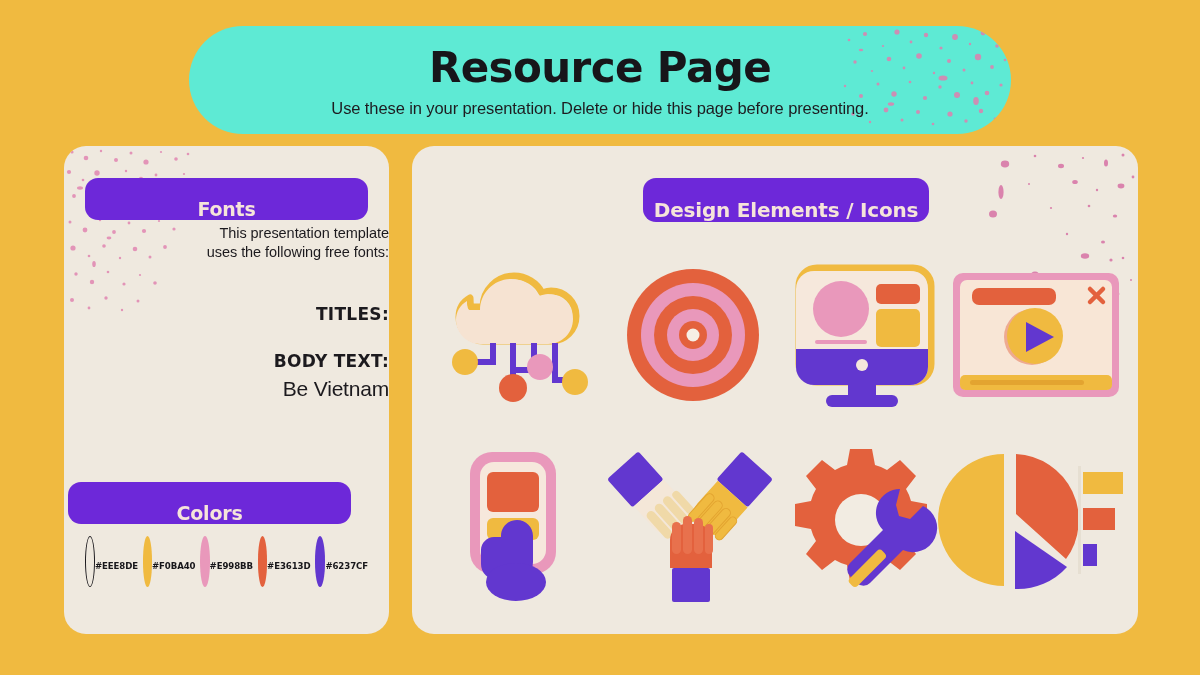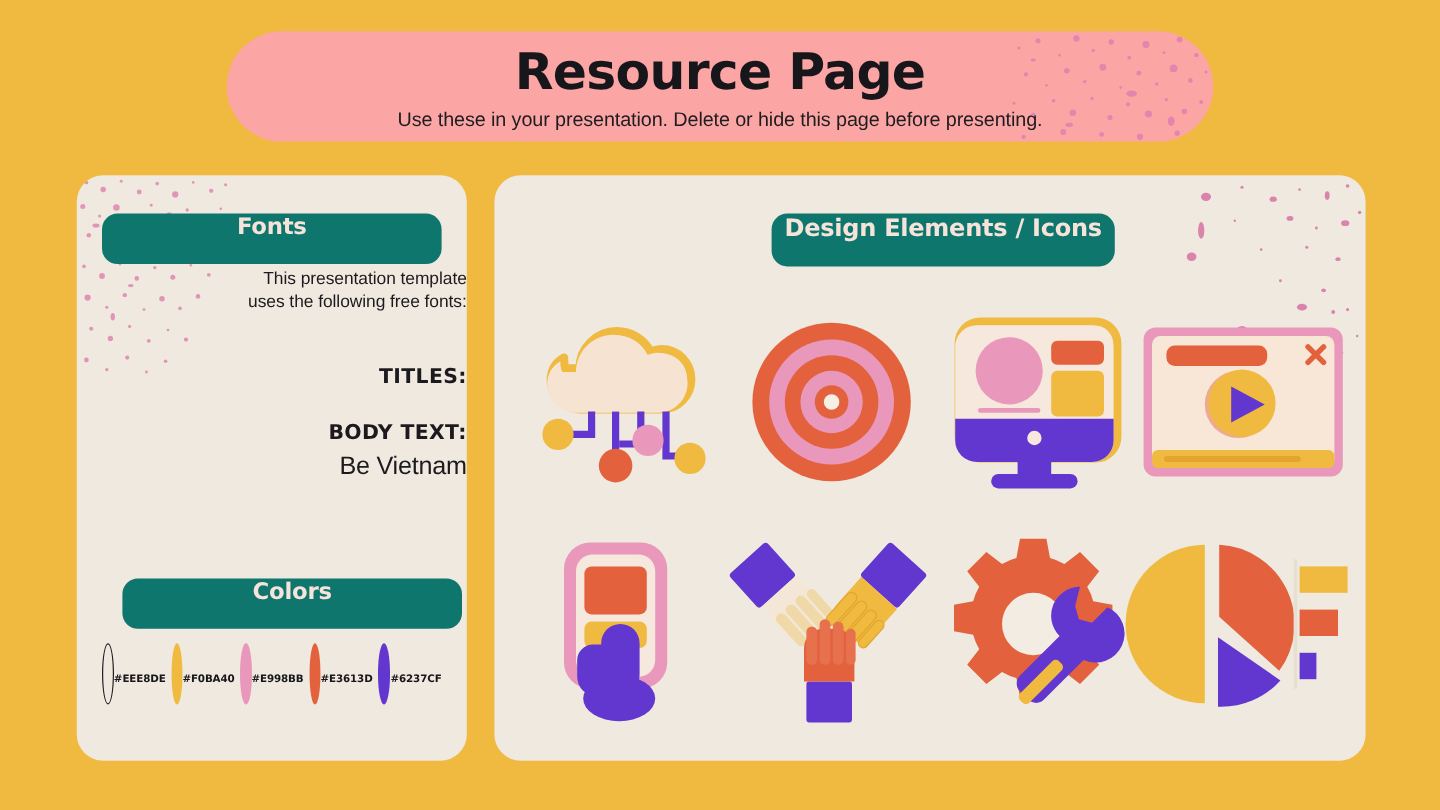--- a/index.html
+++ b/index.html
@@ -22,22 +22,22 @@
     width: 1200px;
     height: 675px;
   }
 
   
   .header {
     position: absolute;
     left: 189px;
     top: 26px;
     width: 822px;
-    height: 92px;
-    background: #fca5a5;
+    height: 108px;
+    background: #5eead4;
     border-radius: 54px;
     overflow: hidden;
   }
   .header-speckle {
     position: absolute;
     right: 0;
     top: 0;
     width: 180px;
     height: 108px;
     pointer-events: none;
@@ -96,37 +96,37 @@
   .panel-speckle-tr {
     position: absolute;
     right: 0; top: 0;
     width: 175px; height: 165px;
     pointer-events: none;
   }
 
   
   .pill {
     position: absolute;
-    background: #0f766e;
+    background: #6d28d9;
     border-radius: 13px;
     display: flex;
-    align-items: flex-start;
+    align-items: flex-end;
     justify-content: center;
     color: #F6E4DA;
     font-weight: 700;
     font-family: "DejaVu Sans", sans-serif;
     letter-spacing: -0.2px;
   }
   .pill-fonts {
     left: 21px; top: 32px;
     width: 283px; height: 42px;
     font-size: 19px;
   }
   .pill-colors {
-    left: 38px; top: 336px;
+    left: 4px; top: 336px;
     width: 283px; height: 42px;
     font-size: 19px;
   }
   .pill-design {
     left: 231px; top: 32px;
     width: 286px; height: 44px;
     font-size: 20px;
   }
 
   

